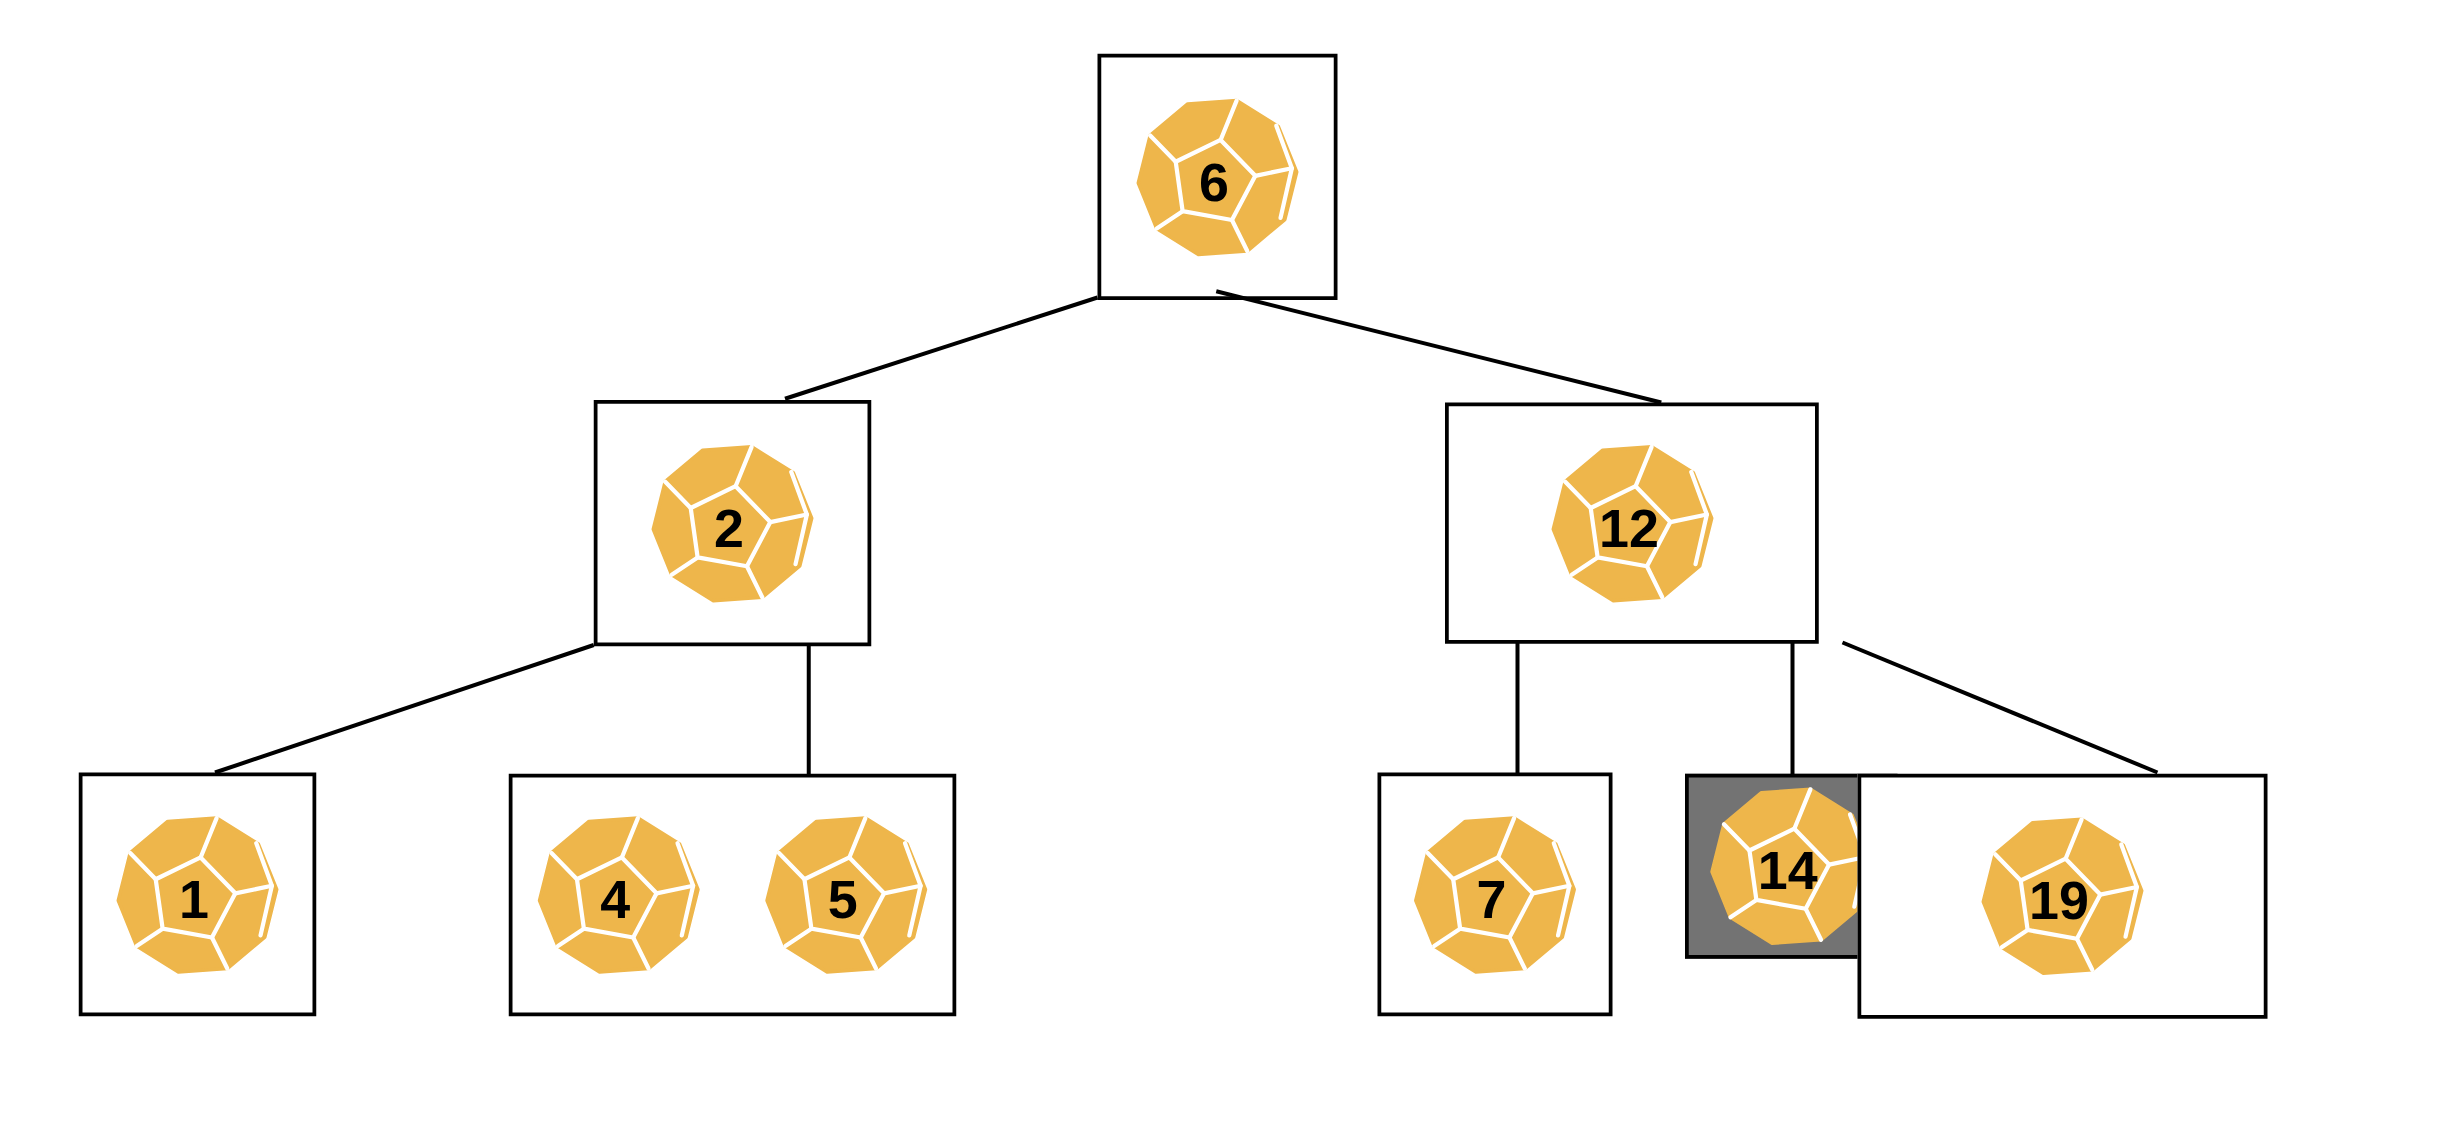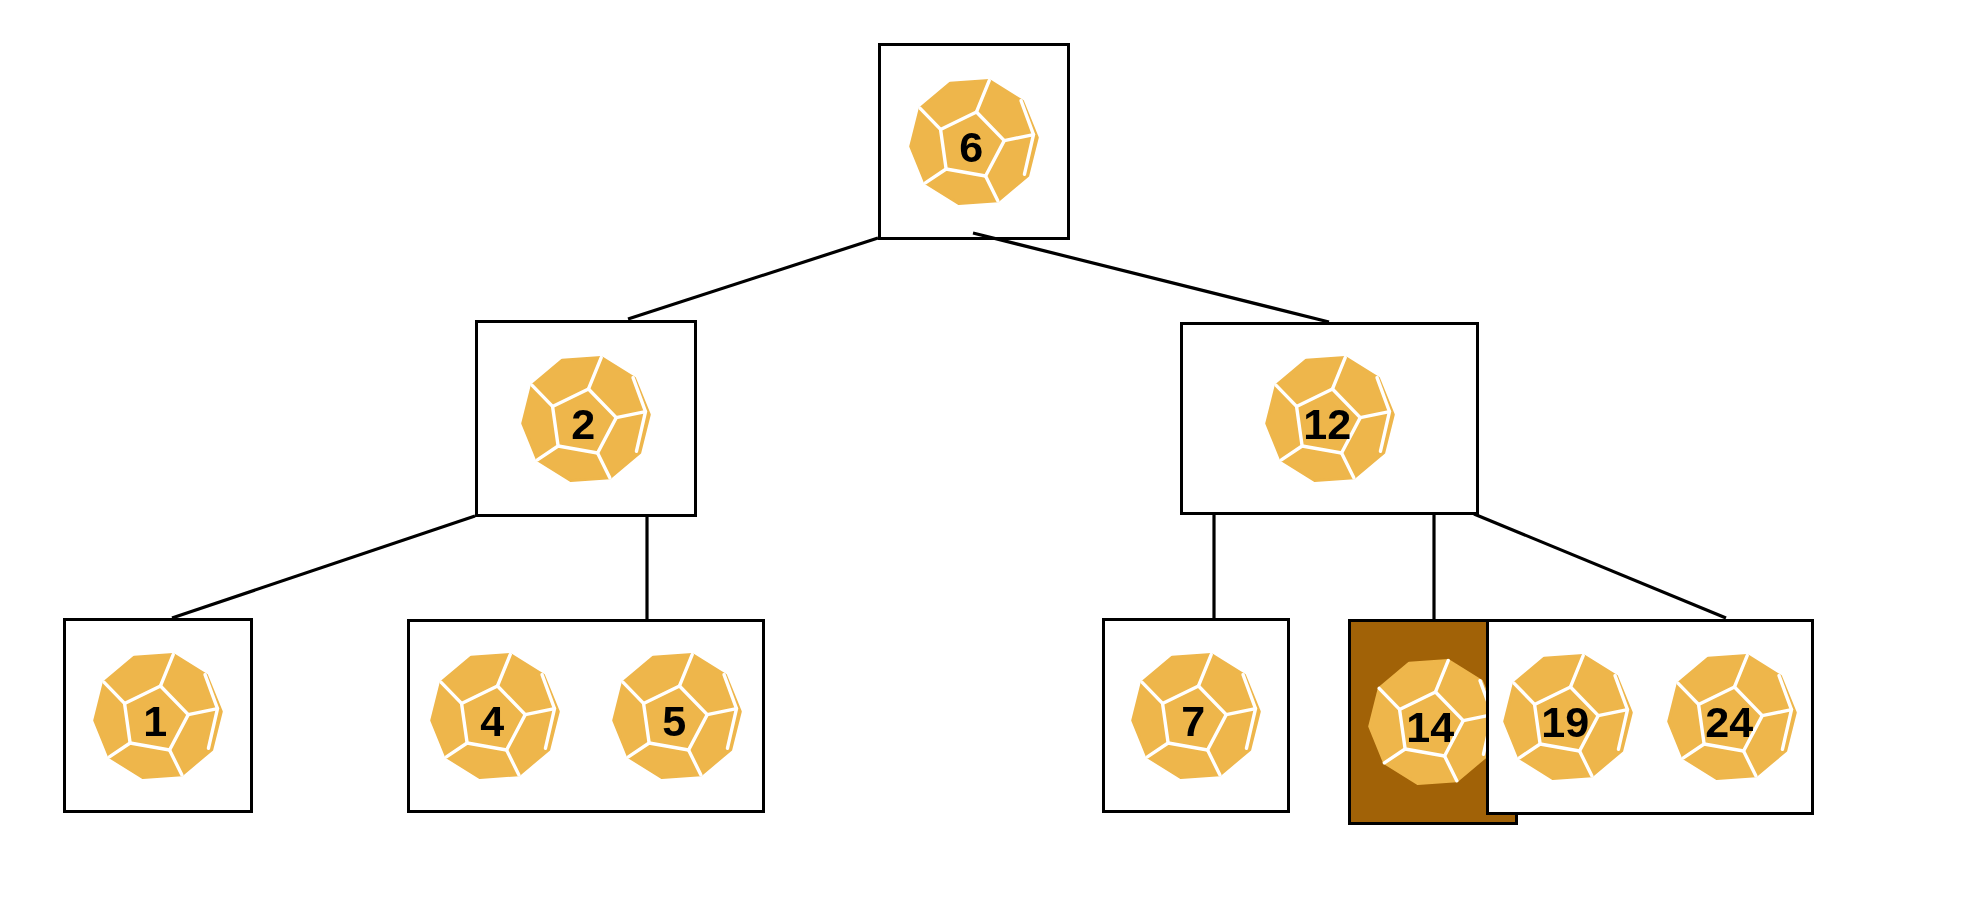--- a/index.html
+++ b/index.html
@@ -80,21 +80,21 @@
             <line x1="35.4" y1="83.8" x2="17.1" y2="96"></line>
             <line x1="70.2" y1="90" x2="81" y2="111.9"></line>
             <line x1="86.7" y1="58.8" x2="112.5" y2="53.5"></line>
             <polyline points="101.5,23.5 112.5,53.5 104.5,88.5"></polyline>
           </g>
           <text x="57.5" y="64" text-anchor="middle" dominant-baseline="central" fill="#000000">2</text>
         </svg>
       </span>
   </div>
 
-  <div class="node" style="left: 1180px; top: 322px; width: 299px; height: 193px; gap: 14px; border-color: rgb(0, 0, 0); background: rgb(255, 255, 255); flex-direction: column;">
+  <div class="node" style="left: 1156px; top: 322px; width: 299px; height: 193px; gap: 14px; border-color: rgb(0, 0, 0); background: rgb(255, 255, 255); flex-direction: column;">
     <span class="die">
         <svg viewBox="0 0 120 120" xmlns="http://www.w3.org/2000/svg">
           <polygon points="73.5,5.7 39,8.1 12.5,30.3 4.1,63.9 17.1,96 46.5,114.3 81,111.9 107.5,89.7 115.9,56.1 102.9,24" fill="#EEB64B" stroke="#EEB64B" stroke-width="2.5" stroke-linejoin="round"></polygon>
           <g stroke="#ffffff" stroke-width="3" fill="none" stroke-linejoin="round" stroke-linecap="round">
             <polygon points="62.2,33.5 30.5,48.9 35.4,83.8 70.2,90 86.7,58.8" fill="#EEB64B"></polygon>
             <line x1="62.2" y1="33.5" x2="73.5" y2="5.7"></line>
             <line x1="30.5" y1="48.9" x2="12.5" y2="30.3"></line>
             <line x1="35.4" y1="83.8" x2="17.1" y2="96"></line>
             <line x1="70.2" y1="90" x2="81" y2="111.9"></line>
             <line x1="86.7" y1="58.8" x2="112.5" y2="53.5"></line>
@@ -167,21 +167,21 @@
             <line x1="35.4" y1="83.8" x2="17.1" y2="96"></line>
             <line x1="70.2" y1="90" x2="81" y2="111.9"></line>
             <line x1="86.7" y1="58.8" x2="112.5" y2="53.5"></line>
             <polyline points="101.5,23.5 112.5,53.5 104.5,88.5"></polyline>
           </g>
           <text x="57.5" y="64" text-anchor="middle" dominant-baseline="central" fill="#000000">7</text>
         </svg>
       </span>
   </div>
 
-  <div class="node" style="left: 1348px; top: 619px; width: 170px; height: 206px; gap: 14px; border-color: rgb(0, 0, 0); background: #a16207;">
+  <div class="node" style="left: 1348px; top: 619px; width: 170px; height: 148px; gap: 14px; border-color: rgb(0, 0, 0); background: #737373;">
     <span class="die">
         <svg viewBox="0 0 120 120" xmlns="http://www.w3.org/2000/svg">
           <polygon points="73.5,5.7 39,8.1 12.5,30.3 4.1,63.9 17.1,96 46.5,114.3 81,111.9 107.5,89.7 115.9,56.1 102.9,24" fill="#EEB64B" stroke="#EEB64B" stroke-width="2.5" stroke-linejoin="round"></polygon>
           <g stroke="#ffffff" stroke-width="3" fill="none" stroke-linejoin="round" stroke-linecap="round">
             <polygon points="62.2,33.5 30.5,48.9 35.4,83.8 70.2,90 86.7,58.8" fill="#EEB64B"></polygon>
             <line x1="62.2" y1="33.5" x2="73.5" y2="5.7"></line>
             <line x1="30.5" y1="48.9" x2="12.5" y2="30.3"></line>
             <line x1="35.4" y1="83.8" x2="17.1" y2="96"></line>
             <line x1="70.2" y1="90" x2="81" y2="111.9"></line>
             <line x1="86.7" y1="58.8" x2="112.5" y2="53.5"></line>
@@ -201,30 +201,15 @@
             <line x1="62.2" y1="33.5" x2="73.5" y2="5.7"></line>
             <line x1="30.5" y1="48.9" x2="12.5" y2="30.3"></line>
             <line x1="35.4" y1="83.8" x2="17.1" y2="96"></line>
             <line x1="70.2" y1="90" x2="81" y2="111.9"></line>
             <line x1="86.7" y1="58.8" x2="112.5" y2="53.5"></line>
             <polyline points="101.5,23.5 112.5,53.5 104.5,88.5"></polyline>
           </g>
           <text x="57.5" y="64" text-anchor="middle" dominant-baseline="central" fill="#000000">19</text>
         </svg>
       </span>
-    <span class="die">
-        <svg viewBox="0 0 120 120" xmlns="http://www.w3.org/2000/svg">
-          <polygon points="73.5,5.7 39,8.1 12.5,30.3 4.1,63.9 17.1,96 46.5,114.3 81,111.9 107.5,89.7 115.9,56.1 102.9,24" fill="#EEB64B" stroke="#EEB64B" stroke-width="2.5" stroke-linejoin="round"></polygon>
-          <g stroke="#ffffff" stroke-width="3" fill="none" stroke-linejoin="round" stroke-linecap="round">
-            <polygon points="62.2,33.5 30.5,48.9 35.4,83.8 70.2,90 86.7,58.8" fill="#EEB64B"></polygon>
-            <line x1="62.2" y1="33.5" x2="73.5" y2="5.7"></line>
-            <line x1="30.5" y1="48.9" x2="12.5" y2="30.3"></line>
-            <line x1="35.4" y1="83.8" x2="17.1" y2="96"></line>
-            <line x1="70.2" y1="90" x2="81" y2="111.9"></line>
-            <line x1="86.7" y1="58.8" x2="112.5" y2="53.5"></line>
-            <polyline points="101.5,23.5 112.5,53.5 104.5,88.5"></polyline>
-          </g>
-          <text x="57.5" y="64" text-anchor="middle" dominant-baseline="central" fill="#000000">24</text>
-        </svg>
-      </span>
   </div>
 
 </div>
 
 </body></html>

